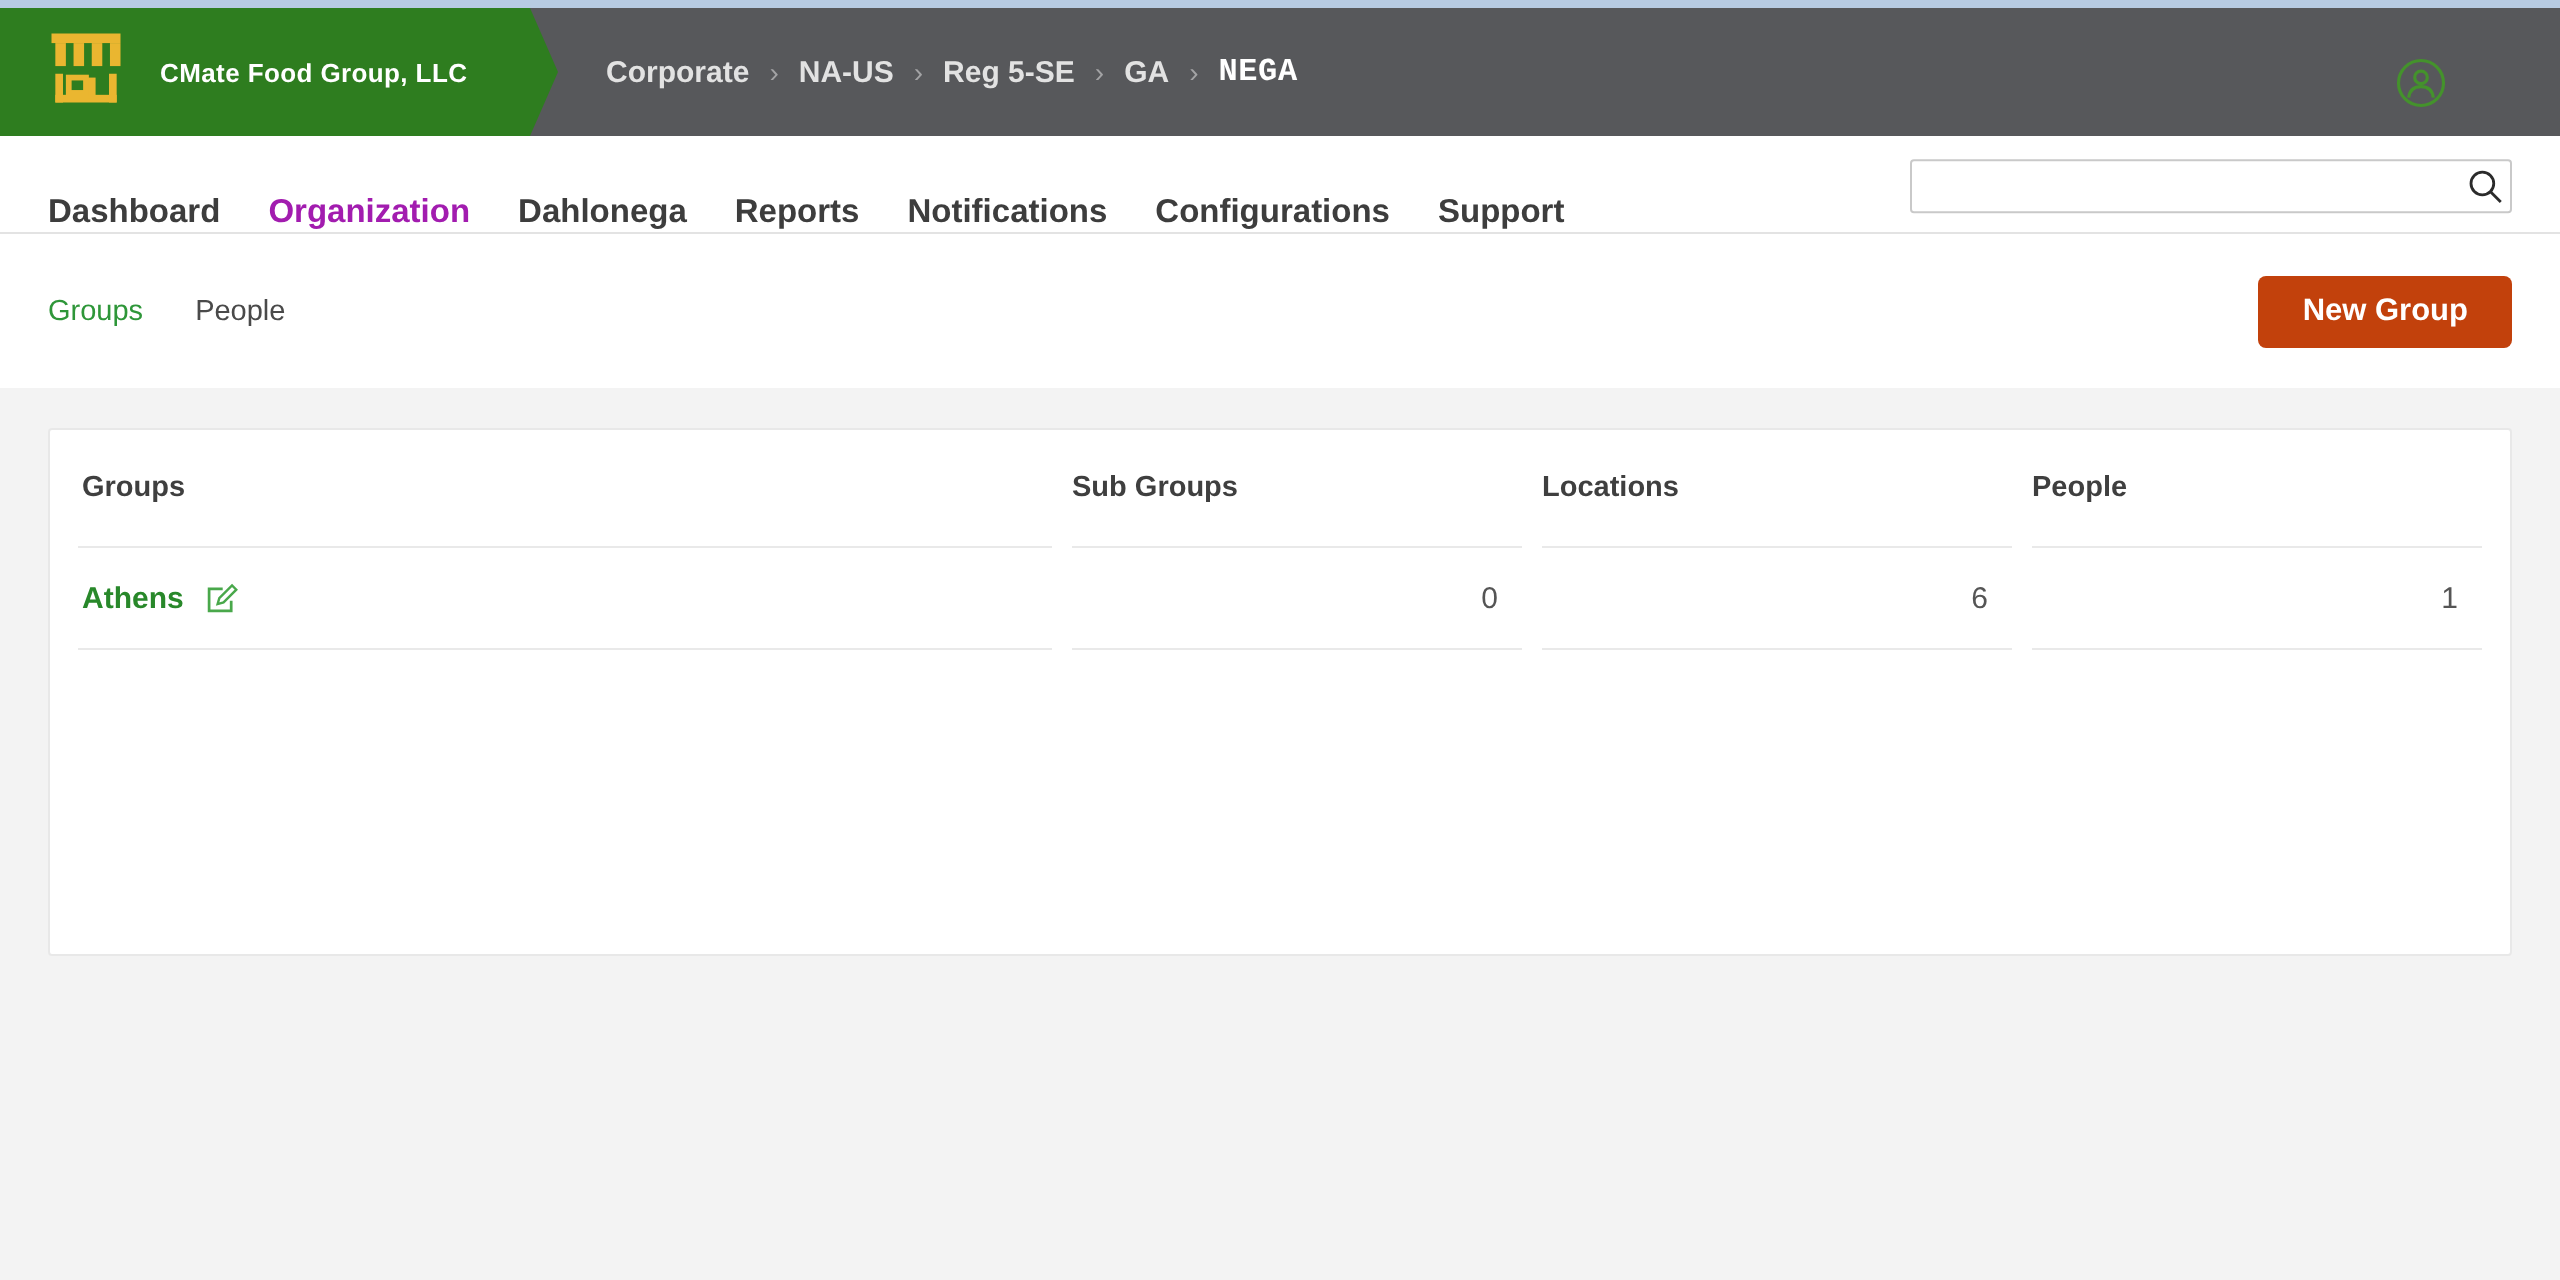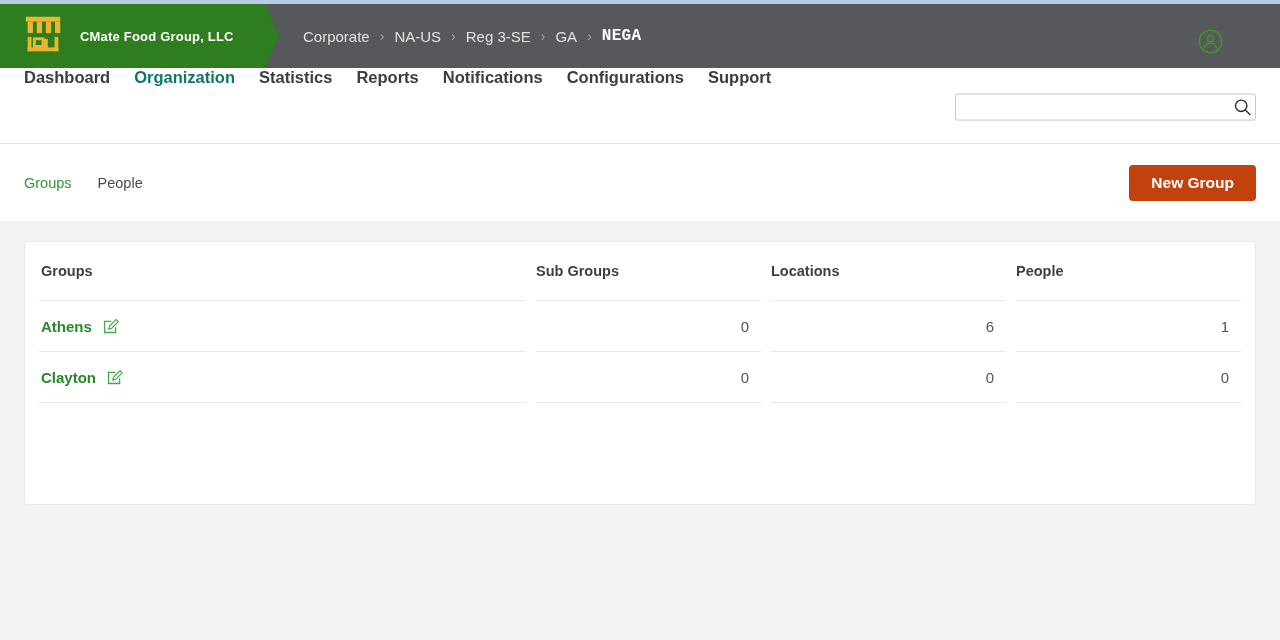--- a/index.html
+++ b/index.html
@@ -29,39 +29,39 @@
     border-top: 32px solid transparent; border-bottom: 32px solid transparent;
     border-left: 14px solid #2e7d1f;
   }
   .brand-name { color: #ffffff; font-weight: bold; font-size: 13px; letter-spacing: .2px; }
 
   .breadcrumb {
     display: flex; align-items: center; margin-left: 38px;
     font-size: 15px; color: #e2e2e2;
   }
   .breadcrumb .sep { color: #a3a3a5; margin: 0 10px; font-size: 14px; }
-  .breadcrumb .crumb { cursor: pointer; }
+  .breadcrumb .crumb { cursor: pointer; font-weight: bold; }
   .breadcrumb .current { color: #ffffff; font-weight: bold; font-size: 16px; letter-spacing: .3px; font-family: Liberation Mono, monospace; }
 
   .avatar-btn {
     position: absolute; right: 56px; top: 24px; width: 27px; height: 27px;
     cursor: pointer;
   }
 
   
   .nav-bar {
-    height: 76px; background: #ffffff; border-bottom: 1px solid #e3e3e3;
-    display: flex; align-items: flex-start; padding-left: 24px; position: relative;
+    height: 49px; background: #ffffff; border-bottom: 1px solid #e3e3e3;
+    display: flex; align-items: flex-end; padding-left: 24px; position: relative;
   }
   .nav-items { display: flex; gap: 24px; }
   .nav-item {
     font-size: 16.5px; font-weight: 600; color: #3d3d3d; cursor: pointer;
     white-space: nowrap;
   }
-  .nav-item.active { color: #0f766e; }
+  .nav-item.active { color: #a21caf; }
 
   .search-wrap {
     position: absolute; right: 24px; top: 50%; transform: translateY(-46%);
     width: 301px; height: 27px;
   }
   .search-input {
     width: 100%; height: 100%; border: 1px solid #c9c9c9; border-radius: 2px;
     padding: 0 30px 0 8px; font-size: 13px; outline: none;
     font-family: "Liberation Sans", sans-serif;
   }
@@ -140,41 +140,41 @@
       </svg>
     </span>
     <span class="brand-name">CMate Food Group, LLC</span>
   </div>
 
   <div class="breadcrumb">
     <span class="crumb">Corporate</span>
     <span class="sep">›</span>
     <span class="crumb">NA-US</span>
     <span class="sep">›</span>
-    <span class="crumb">Reg 3-SE</span>
+    <span class="crumb">Reg 5-SE</span>
     <span class="sep">›</span>
     <span class="crumb">GA</span>
     <span class="sep">›</span>
     <span class="current">NEGA</span>
   </div>
 
   <span class="avatar-btn">
     <svg width="27" height="27" viewBox="0 0 24 24" fill="none" stroke="#44922c" stroke-width="1.4">
       <circle cx="12" cy="12" r="10"></circle>
       <circle cx="12" cy="9.5" r="2.8"></circle>
       <path d="M6.5 18.5 C7 14.8 9.2 13.6 12 13.6 C14.8 13.6 17 14.8 17.5 18.5"></path>
     </svg>
   </span>
 </div>
 
 <div class="nav-bar">
   <div class="nav-items">
     <span class="nav-item">Dashboard</span>
     <span class="nav-item active">Organization</span>
-    <span class="nav-item">Statistics</span>
+    <span class="nav-item">Dahlonega</span>
     <span class="nav-item">Reports</span>
     <span class="nav-item">Notifications</span>
     <span class="nav-item">Configurations</span>
     <span class="nav-item">Support</span>
   </div>
   <div class="search-wrap">
     <input class="search-input" type="text" placeholder="" style="">
     <span class="search-icon">
       <svg width="21" height="21" viewBox="0 0 24 24" fill="none" stroke="#2b2b2b" stroke-width="1.6">
         <circle cx="10.5" cy="10.5" r="6.5"></circle>
@@ -219,33 +219,17 @@
                   <path d="M16 11v6H3V4h8"></path>
                   <path d="M8 13 L9 9.5 L16.5 2 L19 4.5 L11.5 12 Z" stroke-width="1.4"></path>
                 </svg>
               </span>
             </span>
           </td>
           <td>0</td>
           <td>6</td>
           <td>1</td>
         </tr>
-        <tr>
-          <td class="cell-name">
-            <span class="group-link">
-              <span>Clayton</span>
-              <span class="edit-icon">
-                <svg width="17" height="17" viewBox="0 0 20 20" fill="none" stroke="#49a84b" stroke-width="1.6">
-                  <path d="M16 11v6H3V4h8"></path>
-                  <path d="M8 13 L9 9.5 L16.5 2 L19 4.5 L11.5 12 Z" stroke-width="1.4"></path>
-                </svg>
-              </span>
-            </span>
-          </td>
-          <td>0</td>
-          <td>0</td>
-          <td>0</td>
-        </tr>
       </tbody>
     </table>
   </div>
 
 </div>
 
 </body></html>

